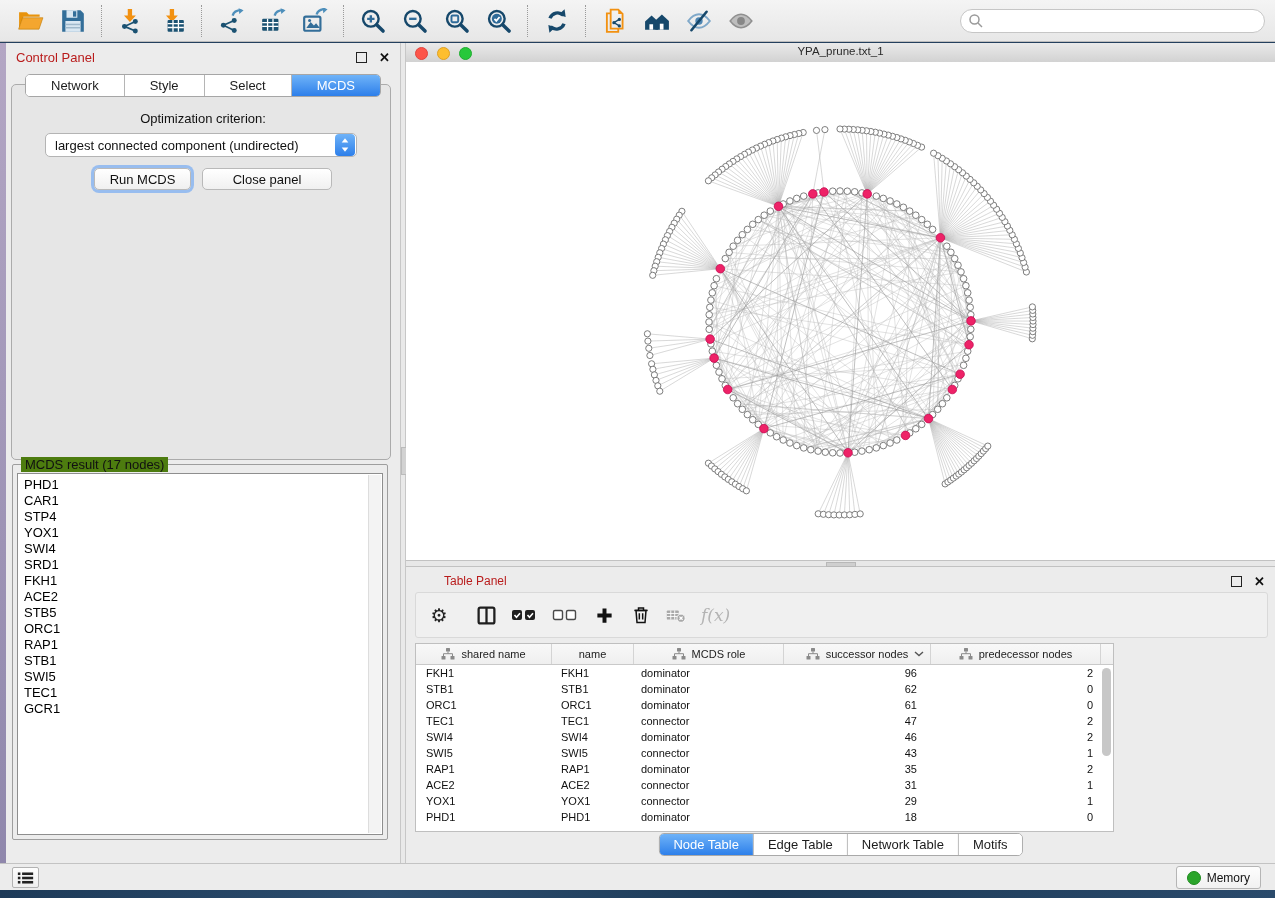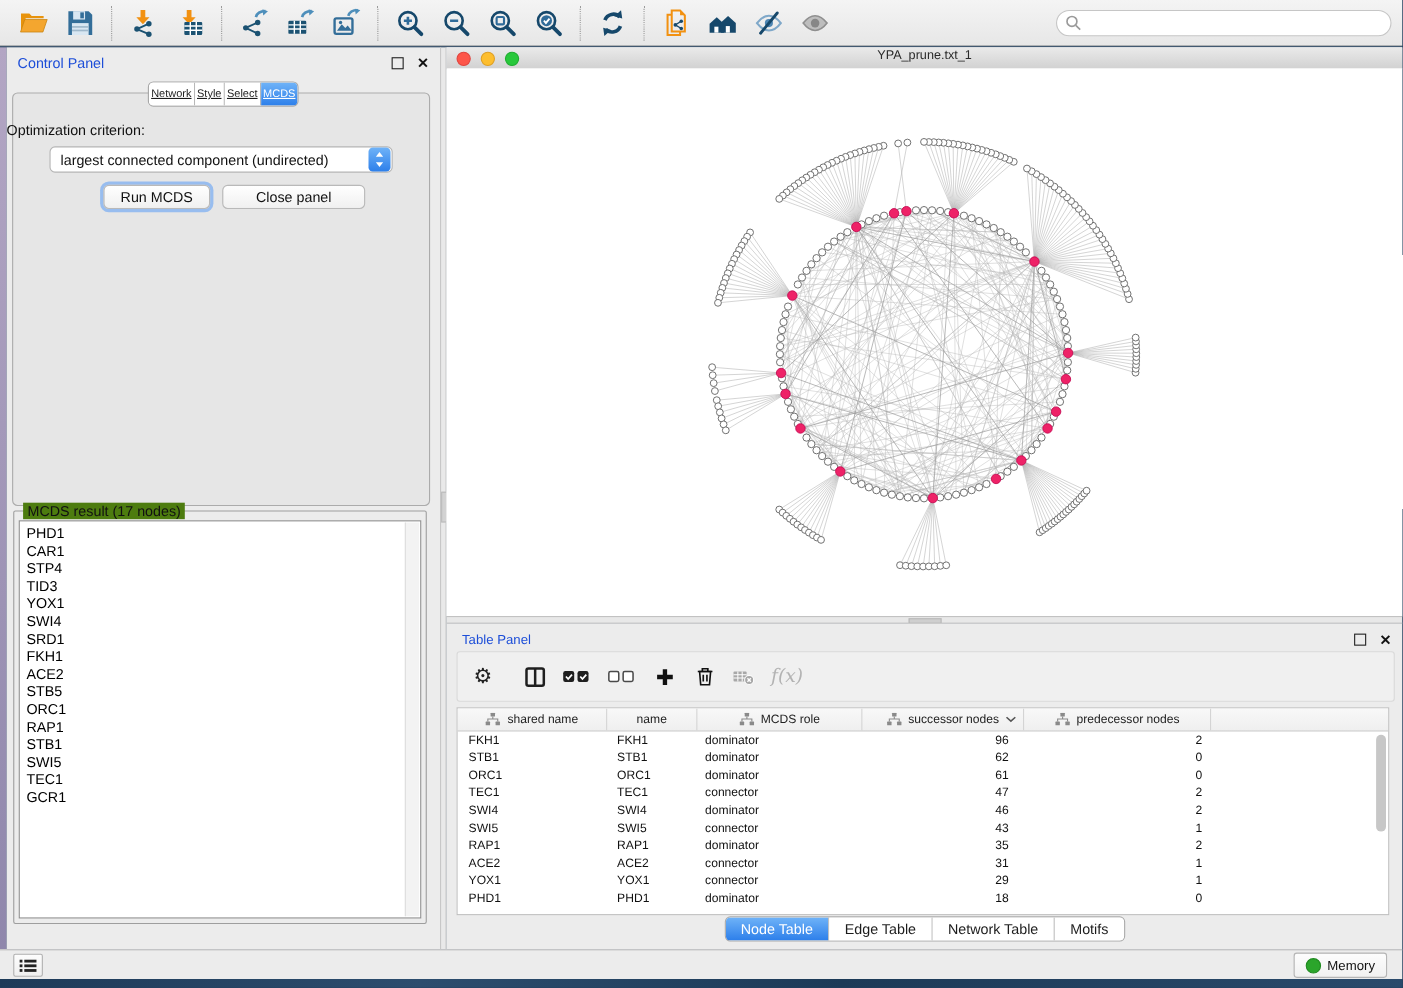--- a/index.html
+++ b/index.html
@@ -21,33 +21,33 @@
   .search-wrap .mag{position:absolute;left:8px;top:4px;width:16px;height:16px;}
 
   
   .wall-left{position:absolute;left:0;top:43px;width:6px;height:847px;background:linear-gradient(#b3a6c4,#8e86ab);}
   .wall-bottom{position:absolute;left:0;top:890px;width:1275px;height:8px;
     background:linear-gradient(90deg,#1d3a58,#2c4d6e 30%,#1c3a57 60%,#2a4a6b);}
 
   
   .cp{position:absolute;left:6px;top:43px;width:394px;height:820px;background:#ececec;box-sizing:border-box;}
   .panel-head{height:24px;display:flex;align-items:center;padding:2px 10px 0 10px;}
-  .panel-title{font-size:13px;color:#1d4ed8;}
+  .panel-title{font-size:13px;color:#b91c1c;}
   .panel-head .spacer{flex:1;}
   .float-ico{width:9px;height:9px;border:1.5px solid #222;margin-right:12px;cursor:pointer;}
   .close-ico{font-size:13px;font-weight:bold;color:#111;cursor:pointer;line-height:1;}
   .cp-tabs{position:absolute;top:31px;left:50%;transform:translateX(-50%);display:flex;z-index:3;
     border:1px solid #a6a6a6;border-radius:5px;overflow:hidden;background:#fff;height:21px;}
-  .cp-tab{padding:0 2px;display:flex;align-items:center;font-size:10px;color:#1c1c1c;background:#fff;
-    border-right:1px solid #b5b5b5;cursor:pointer;text-decoration:underline;}
+  .cp-tab{padding:0 25px;display:flex;align-items:center;font-size:13px;color:#1c1c1c;background:#fff;
+    border-right:1px solid #b5b5b5;cursor:pointer;}
   .cp-tab:last-child{border-right:none;}
   .cp-tab.active{background:linear-gradient(#6fb3f8,#2d7fea);color:#fff;}
   .tabpane{position:absolute;top:41px;left:5px;right:9px;height:374px;background:#e6e6e6;
     border:1px solid #ababab;border-radius:5px;}
-  .opt-label{position:absolute;top:68px;left:0;width:100%;font-size:13px;color:#111;}
+  .opt-label{position:absolute;top:68px;left:0;width:100%;text-align:center;font-size:13px;color:#111;}
   .opt-select{position:absolute;top:90px;left:39px;width:312px;height:24px;box-sizing:border-box;
     background:#fff;border:1px solid #b4b4b4;border-radius:5px;display:flex;align-items:center;cursor:pointer;}
   .opt-select .val{flex:1;font-size:13px;color:#111;padding-left:9px;white-space:nowrap;}
   .stepper{width:20px;height:22px;margin-right:1px;border-radius:4px;background:linear-gradient(#6fb3f8,#2d7fea);
     display:flex;align-items:center;justify-content:center;}
   .btn{box-sizing:border-box;height:22px;border:1px solid #b9b9b9;border-radius:5px;
     background:linear-gradient(#ffffff,#f0f0f0);font-size:13px;color:#111;display:flex;
     align-items:center;justify-content:center;cursor:pointer;}
   .btn-run{position:absolute;top:125px;left:88px;width:97px;box-shadow:0 0 0 3px rgba(110,168,245,.65);}
   .btn-close{position:absolute;top:125px;left:196px;width:130px;}
@@ -88,21 +88,21 @@
   .hsplit .grip{position:absolute;left:50%;top:1px;transform:translateX(-50%);width:28px;height:3px;
     background:#cfcfcf;border:1px solid #b8b8b8;}
 
   
   .tp{position:absolute;left:406px;top:567px;width:869px;height:296px;background:#ececec;box-sizing:border-box;}
   .tp-toolbar{position:absolute;top:25px;left:9px;right:7px;height:46px;box-sizing:border-box;
     background:#f0f0f0;border:1px solid #d9d9d9;border-radius:3px;display:flex;align-items:center;padding-left:12px;}
   .ti-btn{display:flex;align-items:center;justify-content:center;cursor:pointer;flex:0 0 auto;}
   .gear{font-size:19px;color:#222;line-height:1;}
   .fx{font-family:"DejaVu Serif",serif;font-style:italic;font-size:17px;color:#b3b3b3;}
-  .tbl{position:absolute;top:76px;left:9px;width:848px;height:189px;box-sizing:border-box;
+  .tbl{position:absolute;top:76px;left:9px;width:699px;height:189px;box-sizing:border-box;
     background:#fff;border:1px solid #bfbfbf;overflow:hidden;}
   .thead{display:grid;grid-template-columns:136px 82px 150px 147px 170px 1fr;height:20px;
     background:linear-gradient(#f8f8f8,#efefef);border-bottom:1px solid #c9c9c9;}
   .th{position:relative;display:flex;align-items:center;justify-content:center;gap:6px;
     font-size:11px;color:#222;border-right:1px solid #d4d4d4;cursor:pointer;}
   .th.filler{border-right:none;cursor:default;}
   .sorti{position:absolute;right:6px;top:7px;width:10px;height:6px;}
   .treei{width:14px;height:12px;}
   .trow{display:grid;grid-template-columns:136px 82px 150px 147px 170px 1fr;height:16px;align-items:center;}
   .td{font-size:11px;color:#111;white-space:nowrap;overflow:hidden;}
@@ -318,21 +318,20 @@
   </div>
   <div class="btn btn-run">Run MCDS</div>
   <div class="btn btn-close">Close panel</div>
   <div class="mcds-field">
     <span class="mcds-legend">MCDS result (17 nodes)</span>
     <div class="mcds-list">
       <div class="mcds-track"></div>
     <div class="mcds-item">PHD1</div>
         <div class="mcds-item">CAR1</div>
         <div class="mcds-item">STP4</div>
-        <div class="mcds-item">TID3</div>
         <div class="mcds-item">YOX1</div>
         <div class="mcds-item">SWI4</div>
         <div class="mcds-item">SRD1</div>
         <div class="mcds-item">FKH1</div>
         <div class="mcds-item">ACE2</div>
         <div class="mcds-item">STB5</div>
         <div class="mcds-item">ORC1</div>
         <div class="mcds-item">RAP1</div>
         <div class="mcds-item">STB1</div>
         <div class="mcds-item">SWI5</div>
@@ -1020,21 +1019,21 @@
       </svg>
   </div>
 </div>
 
 <div class="hsplit">
     <span class="grip"></span>
   </div>
 
 <div class="tp">
   <div class="panel-head" style="padding-left:14px;">
-    <span class="panel-title" style="font-size:12px;">Table Panel</span>
+    <span class="panel-title" style="font-size:12px;margin-left:24px;">Table Panel</span>
     <span class="spacer"></span>
     <span class="float-ico"></span>
     <span class="close-ico">✕</span>
   </div>
 
   <div class="tp-toolbar">
     <span class="ti-btn" style="width:22px;">
         <span class="gear">⚙</span>
       </span>
     <span class="ti-btn" style="width:24px;margin-left:24px;">

